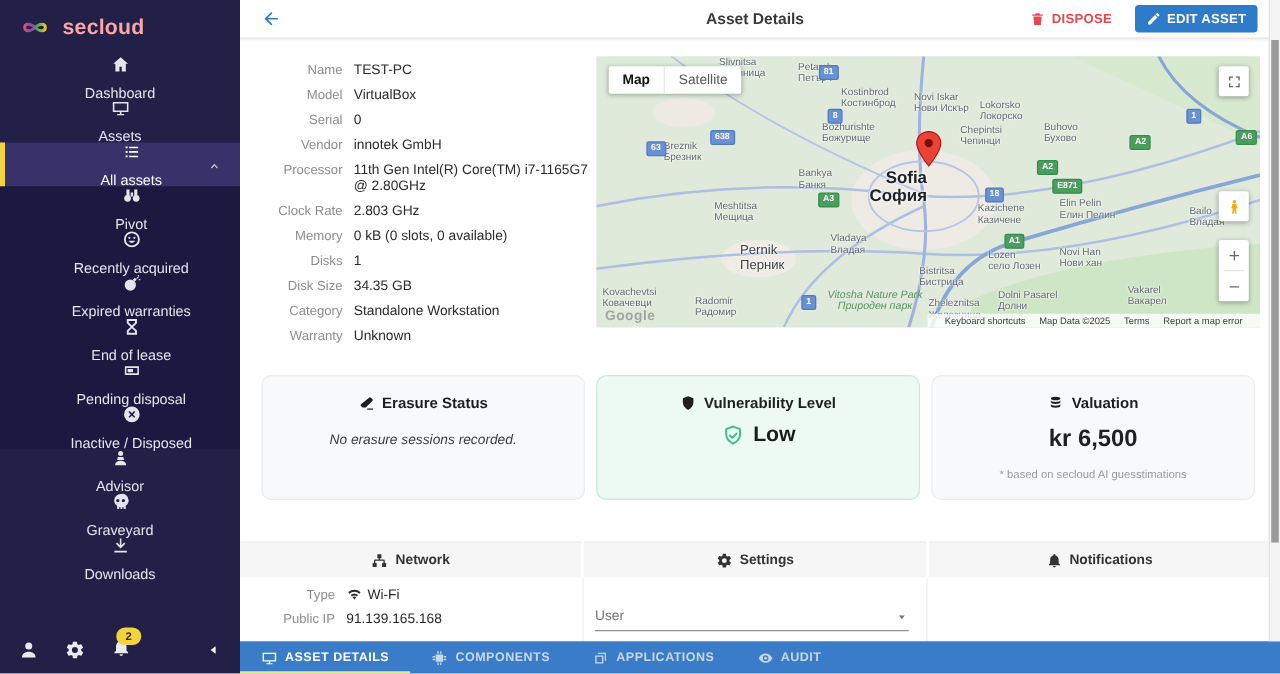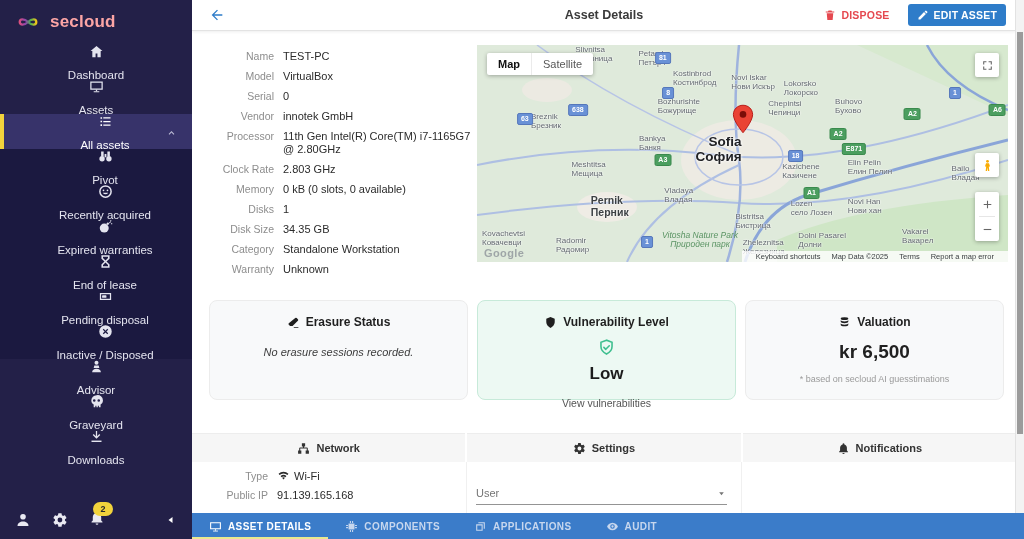--- a/index.html
+++ b/index.html
@@ -39,21 +39,21 @@
   .fields{position:absolute;left:192px;top:50px;width:285px;}
   .frow{display:flex;margin-bottom:7px;line-height:13px;}
   .flabel{width:82px;flex:none;text-align:right;color:#8d8d8d;font-size:10.5px;margin-right:9px;}
   .fvalue{color:#2b2b2b;font-size:11px;max-width:188px;}
 
   
   .map{position:absolute;left:477px;top:45px;width:531px;height:217px;background:#dfeadb;overflow:hidden;}
   .map svg.roads{position:absolute;left:0;top:0;}
   .town{position:absolute;transform:translate(-50%,-50%);text-align:left;color:#62686f;font-size:8px;line-height:9px;
         white-space:nowrap;text-shadow:0 0 2px #fff,0 0 2px #fff;}
-  .town.big{font-size:10.5px;line-height:12px;font-weight:bold;color:#3c4043;}
+  .town.big{font-size:10.5px;line-height:12px;font-weight:normal;color:#3c4043;}
   .city-label{position:absolute;transform:translate(-50%,-50%);text-align:right;font-size:13.5px;line-height:15px;
         font-weight:bold;color:#202124;text-shadow:0 0 3px #fff,0 0 3px #fff;z-index:2;}
   .park-label{position:absolute;transform:translate(-50%,-50%);text-align:center;color:#5b9464;font-size:8.5px;
         line-height:9px;font-style:italic;white-space:nowrap;}
   .roadbadge{position:absolute;transform:translate(-50%,-50%);font-size:7px;font-weight:bold;color:#fff;
         padding:1px 3px;border-radius:2px;line-height:8px;}
   .roadbadge.blue{background:#6991d6;border:1px solid #5577bb;}
   .roadbadge.green{background:#4b9e5f;border:1px solid #3a8a4d;}
   .marker{position:absolute;z-index:3;}
   .map-sat{position:absolute;left:10px;top:8px;display:flex;background:#fff;box-shadow:0 1px 4px rgba(0,0,0,.3);
@@ -77,21 +77,21 @@
   
   .card{position:absolute;top:300px;height:100px;width:259px;background:#f8f9fa;border:1px solid #ececec;
         border-radius:8px;text-align:center;box-sizing:border-box;}
   .card .ctitle{margin-top:14px;font-size:12px;font-weight:bold;color:#1f1f1f;display:flex;align-items:center;
         justify-content:center;gap:6px;}
   .card-erasure{left:209px;}
   .card-vuln{left:477px;background:#edf9f3;border:1px solid #c7ead9;}
   .card-val{left:745px;}
   .erasure-body{margin-top:17px;font-size:11px;font-style:italic;color:#3c3c3c;}
   .vuln-level{margin-top:9px;display:flex;align-items:center;justify-content:center;gap:7px;font-size:17px;
-        font-weight:bold;color:#1c1c1c;flex-direction:column;}
+        font-weight:bold;color:#1c1c1c;}
   .vuln-link{margin-top:13px;font-size:10.5px;color:#555;cursor:pointer;}
   .val-amount{margin-top:12px;font-size:19px;font-weight:bold;color:#212121;}
   .val-note{margin-top:11px;font-size:9px;color:#9a9a9a;}
 
   
   .sections{position:absolute;left:192px;top:433px;width:824px;height:29px;display:flex;gap:2px;background:#fff;}
   .section{flex:1;background:#f6f6f6;border-top:1px solid #ededed;display:flex;align-items:center;justify-content:center;
         gap:6px;font-size:11px;font-weight:bold;color:#333;cursor:pointer;}
   .lower{position:absolute;left:192px;top:462px;width:824px;height:51px;display:flex;background:#fff;}
   .lower .col{flex:1;border-right:1px solid #f0f0f0;position:relative;}
@@ -567,21 +567,20 @@
     </div>
     <div class="vuln-level">
       <span class="ic" style="width:19px;height:19px;color:#3fbf8f" id="shieldck-ic">
           <svg viewBox="0 0 24 24" fill="none">
             <path d="M12 2.8 5 5.4v5.3c0 4.4 2.9 7.4 7 9.5 4.1-2.1 7-5.1 7-9.5V5.4z" stroke="currentColor" stroke-width="2"></path>
             <path d="m8.7 11.9 2.4 2.4 4.4-4.5" stroke="currentColor" stroke-width="2" stroke-linecap="round" stroke-linejoin="round"></path>
           </svg>
         </span>
       <span>Low</span>
     </div>
-    <div class="vuln-link">View vulnerabilities</div>
   </section>
 
   <section class="card card-val">
     <div class="ctitle">
       <span class="ic" style="width:13px;height:13px" id="coins-ic">
           <svg viewBox="0 0 24 24" fill="currentColor">
             <ellipse cx="12" cy="5" rx="7" ry="2.6"></ellipse>
             <path d="M5 7.6c0 1.4 3.1 2.6 7 2.6s7-1.2 7-2.6v3c0 1.4-3.1 2.6-7 2.6s-7-1.2-7-2.6zM5 13.4c0 1.4 3.1 2.6 7 2.6s7-1.2 7-2.6v3c0 1.4-3.1 2.6-7 2.6s-7-1.2-7-2.6z"></path>
           </svg>
         </span>

